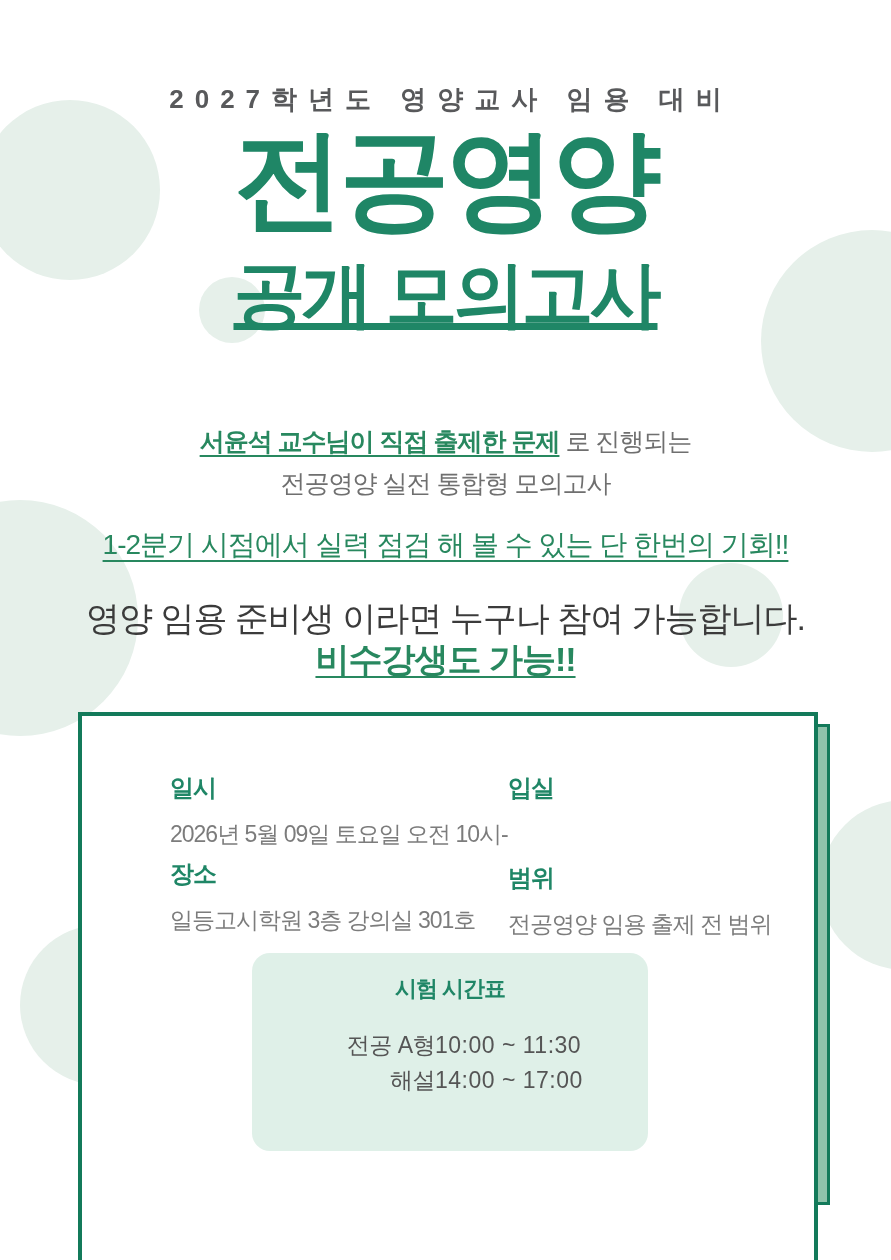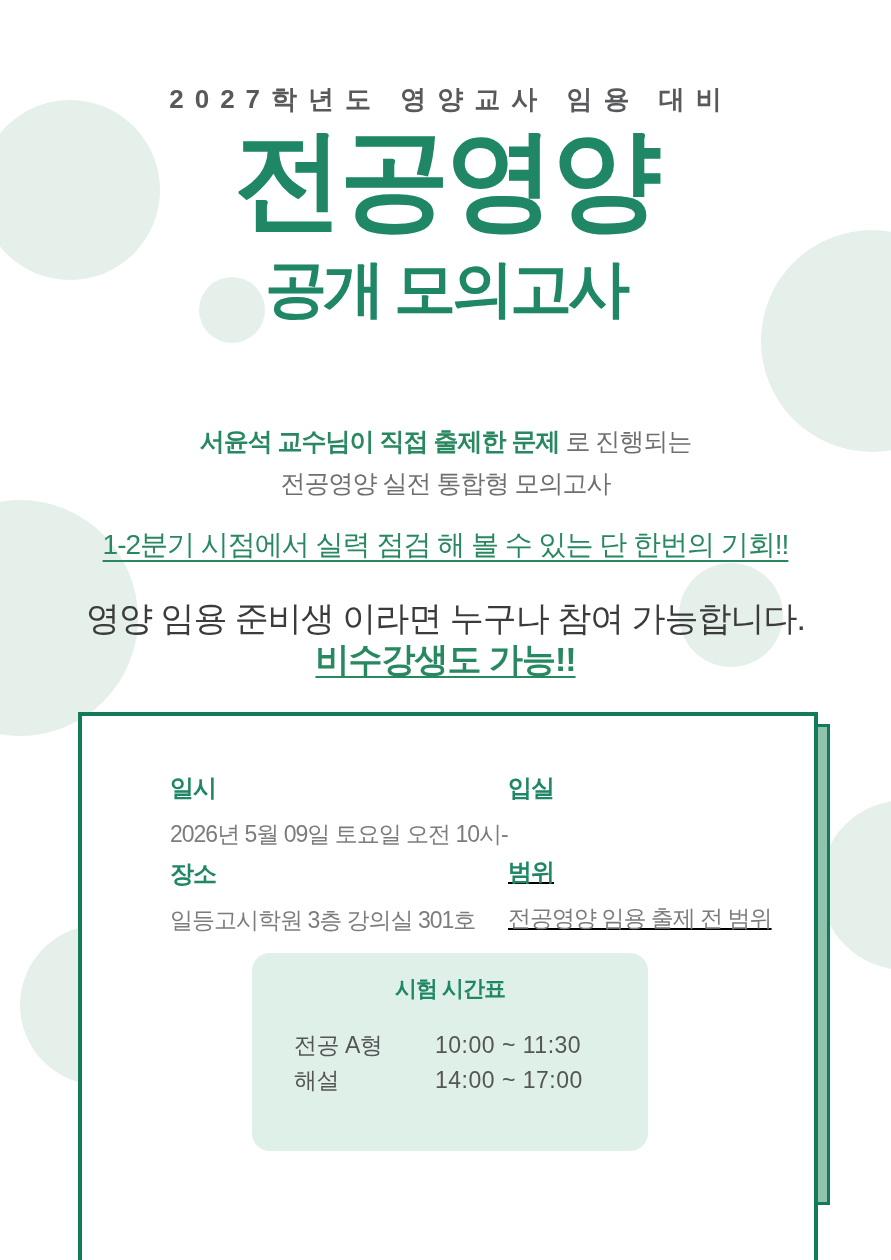--- a/index.html
+++ b/index.html
@@ -38,31 +38,31 @@
     font-size:26px;font-weight:700;color:var(--kicker-gray,#58595b);
     letter-spacing:11px;padding-left:11px;
   }
   .title1{
     top:124px;
     font-size:110px;font-weight:800;color:var(--primary-green,#1f8666);
     letter-spacing:-4px;line-height:1.0;
   }
   .title2{
     top:258px;
-    font-size:62px;font-weight:800;color:var(--primary-green,#1f8666);
-    letter-spacing:-4px;line-height:1.0;
+    font-size:72px;font-weight:800;color:var(--primary-green,#1f8666);
+    letter-spacing:-4px;line-height:1.0;text-decoration:underline;
   }
   .intro{
     top:420px;
     font-size:25px;line-height:42px;color:var(--body-gray,#6f6f6f);
     letter-spacing:-1px;
   }
   .intro .hl{
     color:var(--accent-green,#28885f);font-weight:700;
-    text-decoration-thickness:2px;text-underline-offset:5px;
+    text-decoration:underline;text-decoration-thickness:2px;text-underline-offset:5px;
   }
   .opportunity{
     top:526px;
     font-size:28px;font-weight:400;color:var(--accent-green,#28885f);
     letter-spacing:-1px;
     text-decoration:underline;text-decoration-thickness:2px;text-underline-offset:6px;
   }
   .eligibility{
     top:598px;
     font-size:34px;line-height:41px;color:var(--dark-text,#3b3b3b);
@@ -82,38 +82,38 @@
   .card{
     position:absolute;left:78px;top:712px;width:740px;height:579px;
     background:#ffffff;
     border:4px solid var(--border-green,#137a5a);
     z-index:2;
   }
   .field{position:absolute;}
   .f0{left:88px;top:56px;}
   .f1{left:426px;top:56px;}
   .f2{left:88px;top:142px;}
-  .f3{left:426px;top:140px;text-decoration:underline;}
+  .f3{left:426px;top:146px;}
   .field .label{
     font-size:24px;font-weight:800;color:var(--primary-green,#1f8666);letter-spacing:-1px;
   }
   .field .value{
     margin-top:15px;font-size:23px;color:var(--value-gray,#7c7c7c);letter-spacing:-1px;
   }
 
   .timetable{
     position:absolute;left:170px;top:237px;width:396px;height:198px;
     background:var(--mint,#dff0e8);border-radius:18px;
   }
   .timetable .tt-title{
     margin-top:21px;text-align:center;
     font-size:22px;font-weight:800;color:var(--primary-green,#1f8666);letter-spacing:-1px;
   }
   .tt-rows{margin:24px 0 0 42px;}
-  .tt-row{display:flex;height:35px;align-items:center;}
+  .tt-row{display:flex;height:35px;align-items:center;text-align:right;}
   .tt-name{width:141px;font-size:23px;color:#555555;letter-spacing:-0.5px;}
   .tt-time{font-size:23px;color:#555555;letter-spacing:0.5px;}
 </style>
 </head>
 <body>
 
 <div class="circle c1"></div>
 <div class="circle c2"></div>
 <div class="circle c3"></div>
 <div class="circle c4"></div>

